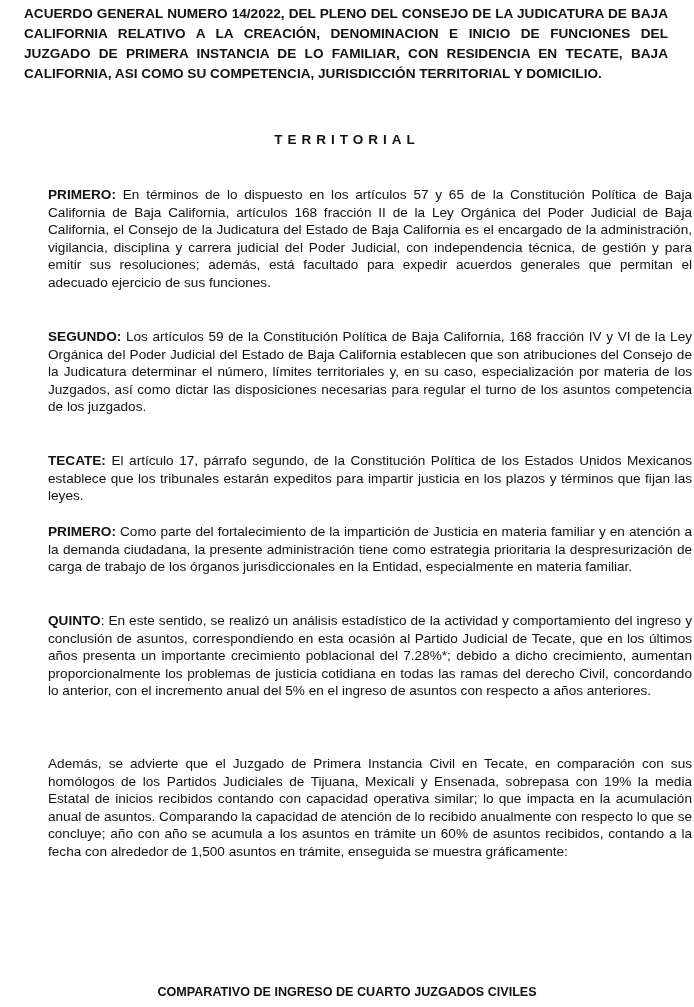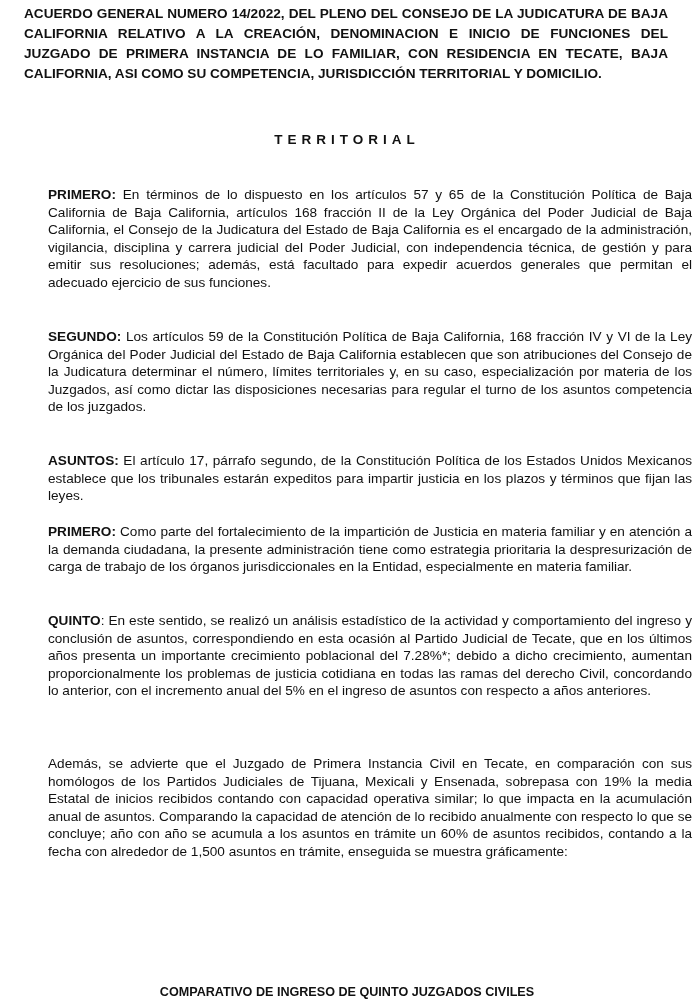--- a/index.html
+++ b/index.html
@@ -36,22 +36,22 @@
 
 <div class="page">
   <div class="title">ACUERDO GENERAL NUMERO 14/2022, DEL PLENO DEL CONSEJO DE LA JUDICATURA DE BAJA CALIFORNIA RELATIVO A LA CREACIÓN, DENOMINACION E INICIO DE FUNCIONES DEL JUZGADO DE PRIMERA INSTANCIA DE LO FAMILIAR, CON RESIDENCIA EN TECATE, BAJA CALIFORNIA, ASI COMO SU COMPETENCIA, JURISDICCIÓN TERRITORIAL Y DOMICILIO.</div>
 
   <div class="heading">TERRITORIAL</div>
 
   <div class="para" style="top:186px;"><b>PRIMERO:</b><span> En términos de lo dispuesto en los artículos 57 y 65 de la Constitución Política de Baja California de Baja California, artículos 168 fracción II de la Ley Orgánica del Poder Judicial de Baja California, el Consejo de la Judicatura del Estado de Baja California es el encargado de la administración, vigilancia, disciplina y carrera judicial del Poder Judicial, con independencia técnica, de gestión y para emitir sus resoluciones; además, está facultado para expedir acuerdos generales que permitan el adecuado ejercicio de sus funciones.</span></div>
 
   <div class="para" style="top:328px;"><b>SEGUNDO:</b><span> Los artículos 59 de la Constitución Política de Baja California, 168 fracción IV y VI de la Ley Orgánica del Poder Judicial del Estado de Baja California establecen que son atribuciones del Consejo de la Judicatura determinar el número, límites territoriales y, en su caso, especialización por materia de los Juzgados, así como dictar las disposiciones necesarias para regular el turno de los asuntos competencia de los juzgados.</span></div>
 
-  <div class="para" style="top:452px;"><b>ASUNTOS:</b><span> El artículo 17, párrafo segundo, de la Constitución Política de los Estados Unidos Mexicanos establece que los tribunales estarán expeditos para impartir justicia en los plazos y términos que fijan las leyes.</span></div>
+  <div class="para" style="top:452px;"><b>TECATE:</b><span> El artículo 17, párrafo segundo, de la Constitución Política de los Estados Unidos Mexicanos establece que los tribunales estarán expeditos para impartir justicia en los plazos y términos que fijan las leyes.</span></div>
 
   <div class="para" style="top:523px;"><b>PRIMERO:</b><span> Como parte del fortalecimiento de la impartición de Justicia en materia familiar y en atención a la demanda ciudadana, la presente administración tiene como estrategia prioritaria la despresurización de carga de trabajo de los órganos jurisdiccionales en la Entidad, especialmente en materia familiar.</span></div>
 
   <div class="para" style="top:612px;"><b>QUINTO</b><span>: En este sentido, se realizó un análisis estadístico de la actividad y comportamiento del ingreso y conclusión de asuntos, correspondiendo en esta ocasión al Partido Judicial de Tecate, que en los últimos años presenta un importante crecimiento poblacional del 7.28%*; debido a dicho crecimiento, aumentan proporcionalmente los problemas de justicia cotidiana en todas las ramas del derecho Civil, concordando lo anterior, con el incremento anual del 5% en el ingreso de asuntos con respecto a años anteriores.</span></div>
 
   <div class="para" style="top:755px;"><span>Además, se advierte que el Juzgado de Primera Instancia Civil en Tecate, en comparación con sus homólogos de los Partidos Judiciales de Tijuana, Mexicali y Ensenada, sobrepasa con 19% la media Estatal de inicios recibidos contando con capacidad operativa similar; lo que impacta en la acumulación anual de asuntos. Comparando la capacidad de atención de lo recibido anualmente con respecto lo que se concluye; año con año se acumula a los asuntos en trámite un 60% de asuntos recibidos, contando a la fecha con alrededor de 1,500 asuntos en trámite, enseguida se muestra gráficamente:</span></div>
 
-  <div class="chart-title">COMPARATIVO DE INGRESO DE QUINTO JUZGADOS CIVILES</div>
+  <div class="chart-title">COMPARATIVO DE INGRESO DE CUARTO JUZGADOS CIVILES</div>
 </div>
 
 </body></html>

